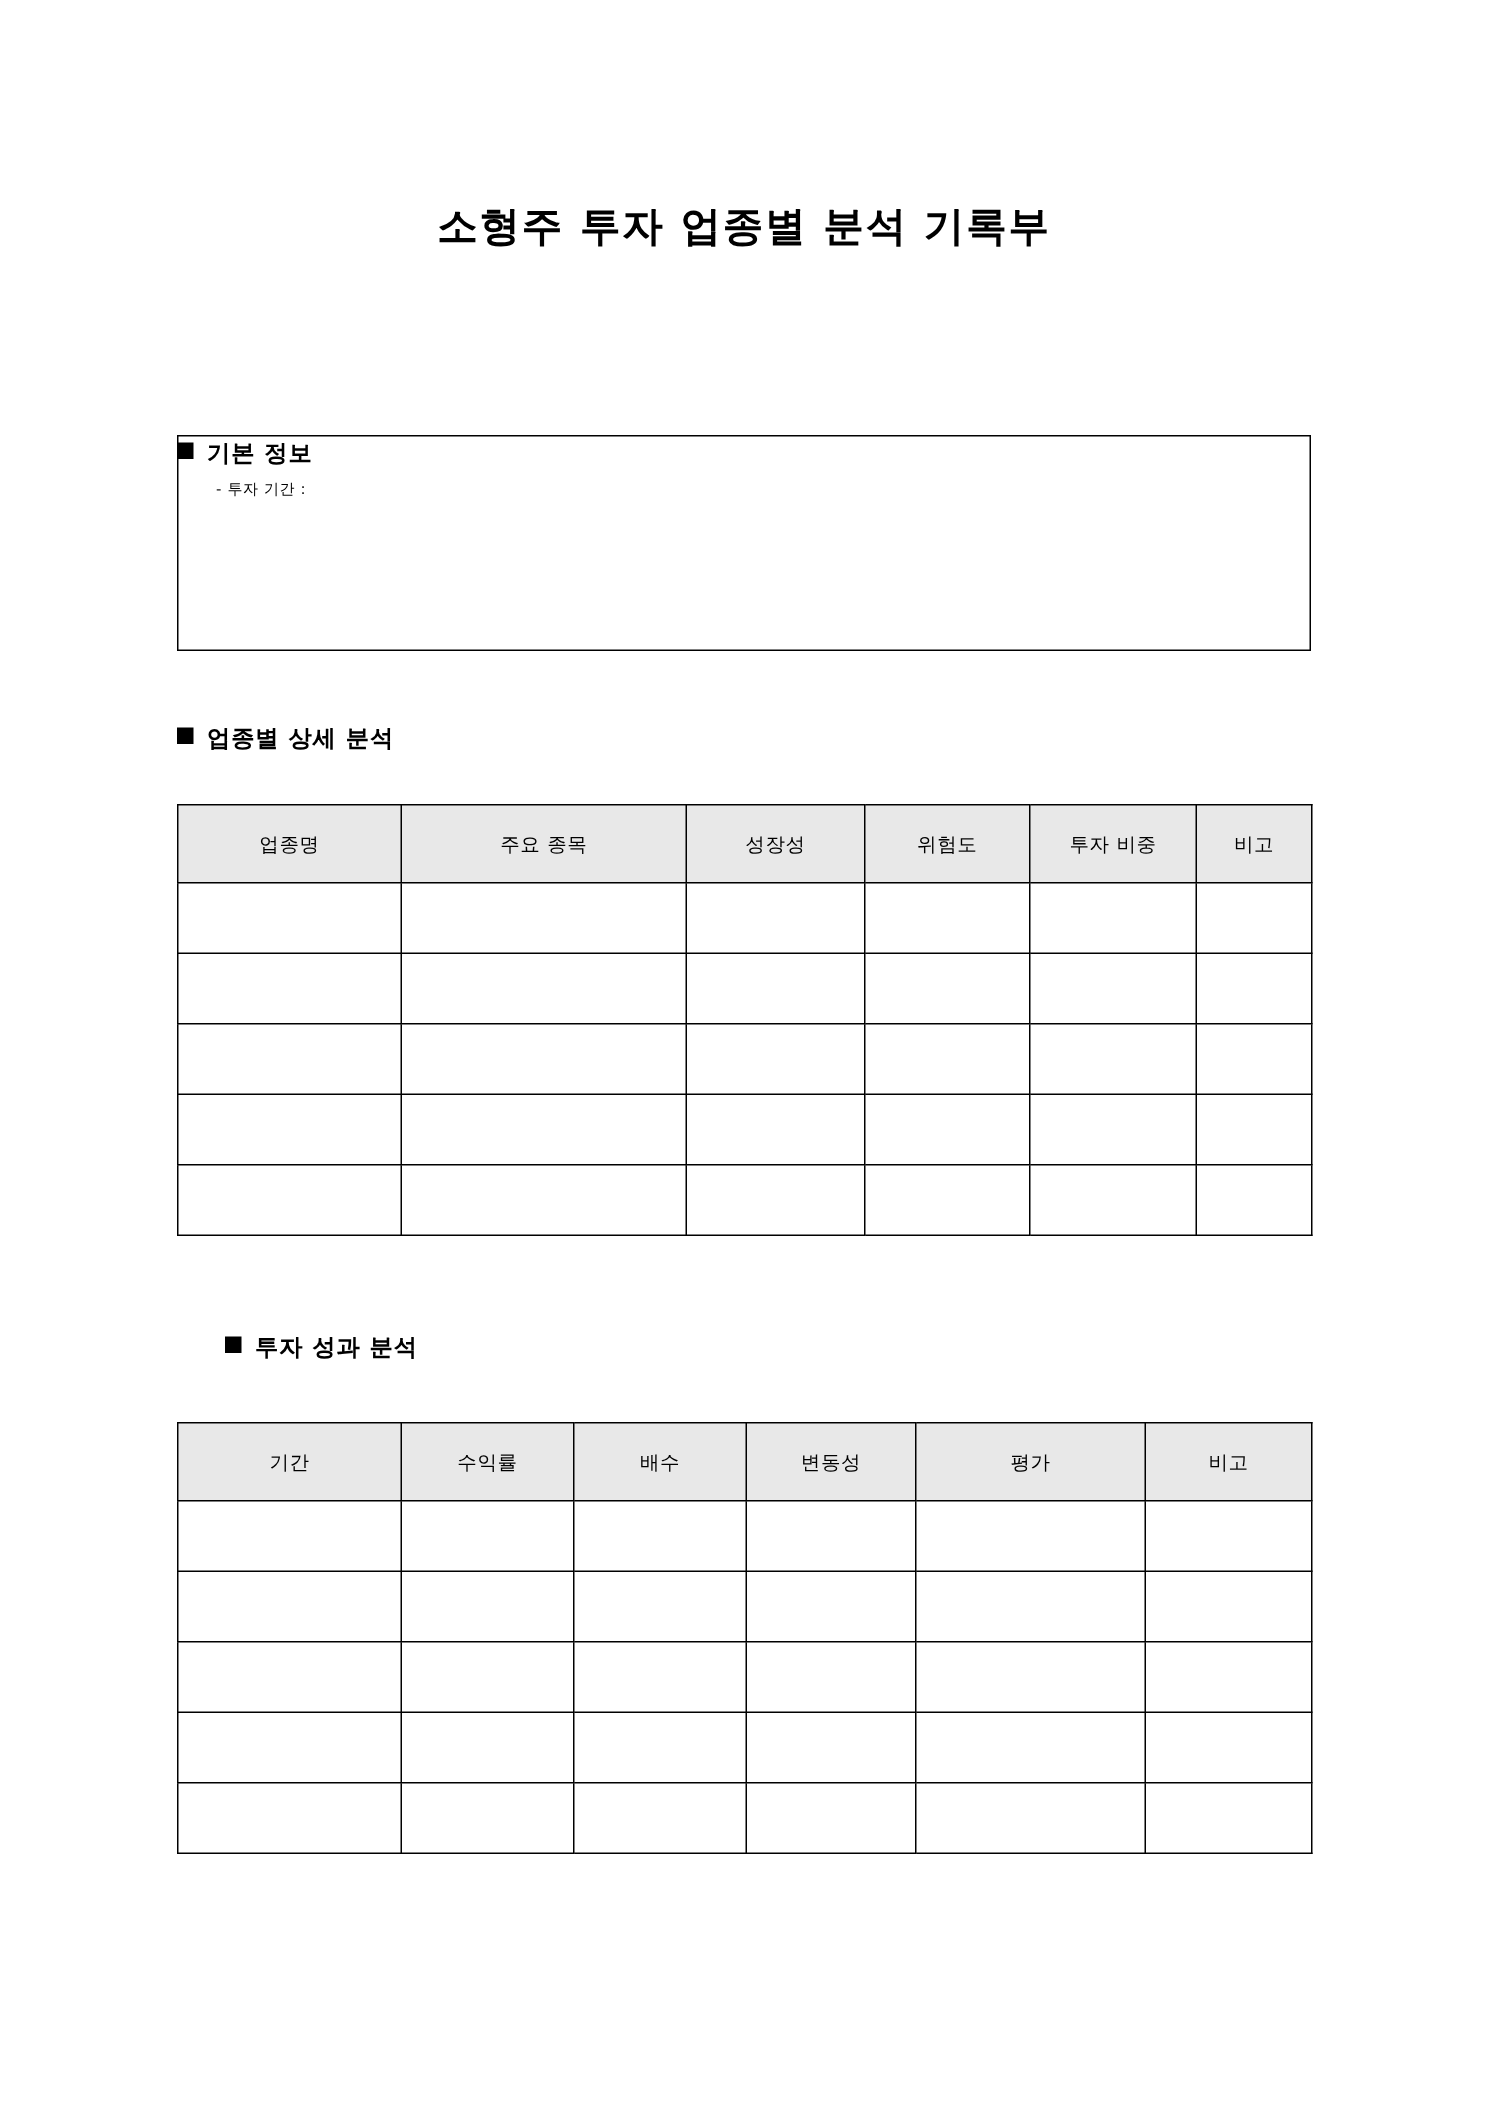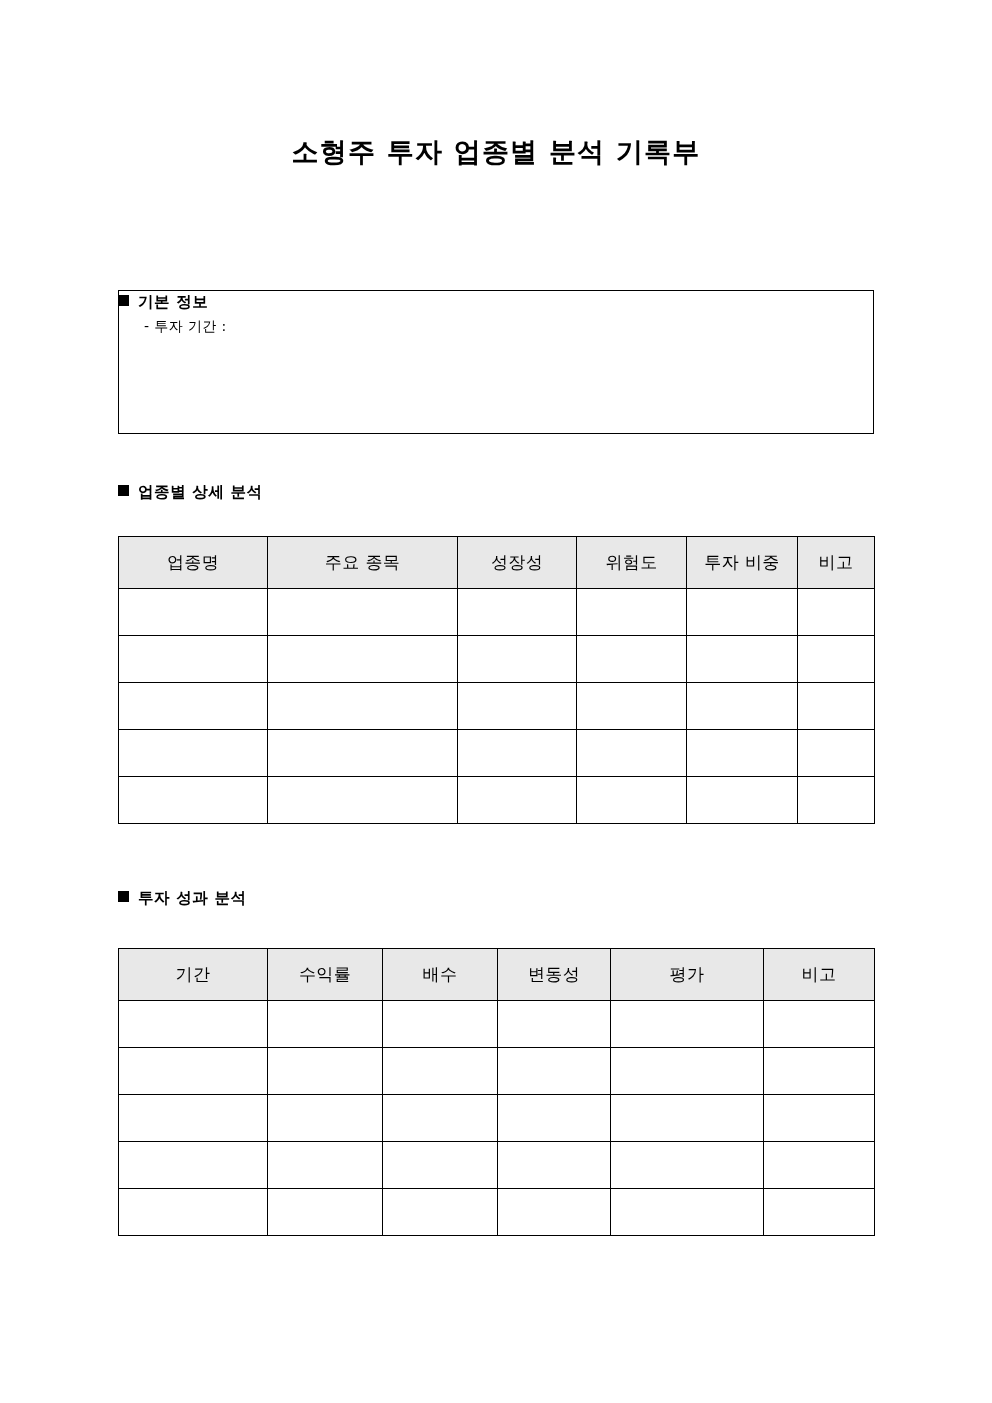--- a/index.html
+++ b/index.html
@@ -49,35 +49,35 @@
   .section-heading .bullet {
     display: inline-block;
     width: 11px;
     height: 11px;
     background: #000000;
     margin-right: 9px;
     vertical-align: 1px;
   }
   #heading-basic   { top: 249px; margin-top: 44px; }
   #heading-sector  { top: 483px; }
-  #heading-perf    { top: 889px; }
+  #heading-perf    { top: 889px; margin-left: 32px; }
 
   
   .info-box {
     position: absolute;
     left: 118px;
     top: 290px;
     width: 756px;
     height: 144px;
     border: 1.6px solid #000000;
     box-sizing: border-box;
     padding: 22px 0 0 25px;
   }
   .info-line {
-    font-size: 14px;
+    font-size: 10px;
     line-height: 27px;
     letter-spacing: 0.4px;
     white-space: nowrap;
   }
 
   
   table.grid {
     position: absolute;
     left: 118px;
     border-collapse: collapse;
@@ -86,21 +86,21 @@
   }
   table.grid th,
   table.grid td {
     border: 1px solid #000000;
     padding: 0;
     margin: 0;
   }
   table.grid th {
     background: #e8e8e8;
     height: 51px;
-    font-size: 17px;
+    font-size: 13px;
     font-weight: normal;
     letter-spacing: 0.4px;
     text-align: center;
     vertical-align: middle;
     white-space: nowrap;
   }
   table.grid td {
     height: 46px;
     background: #ffffff;
   }

